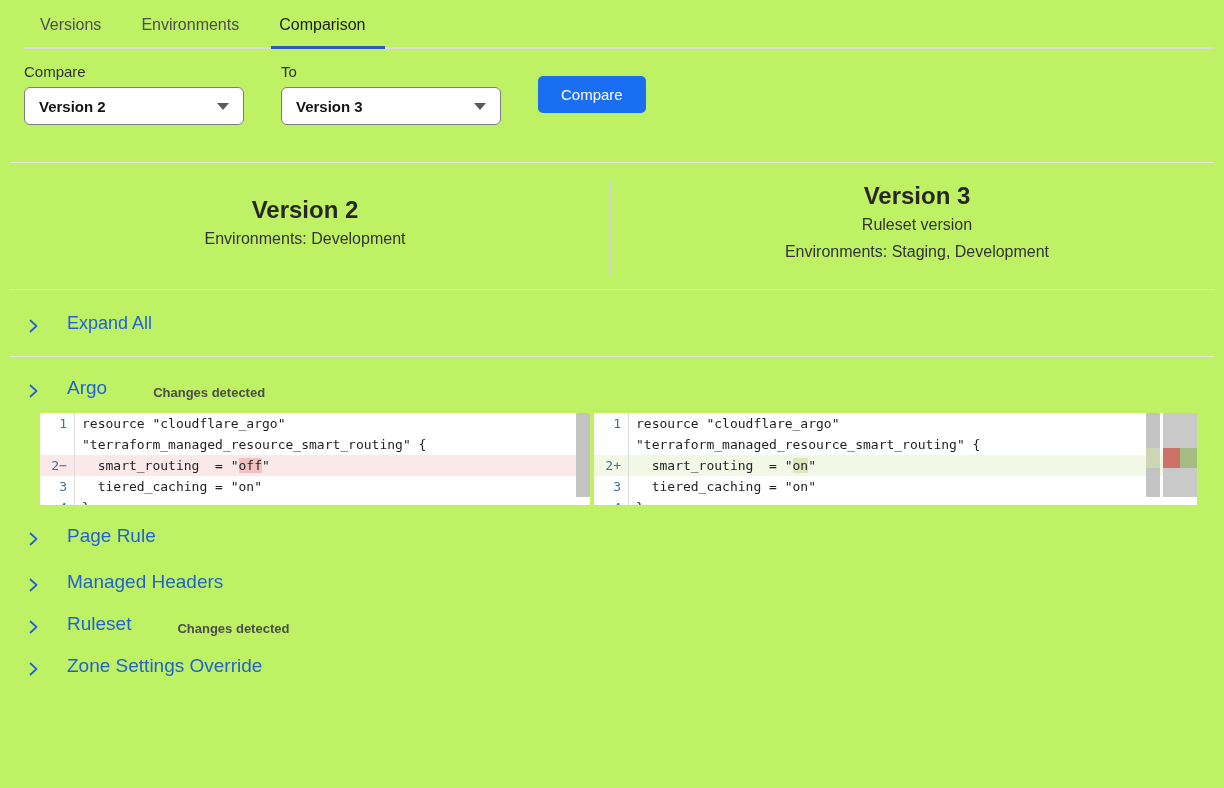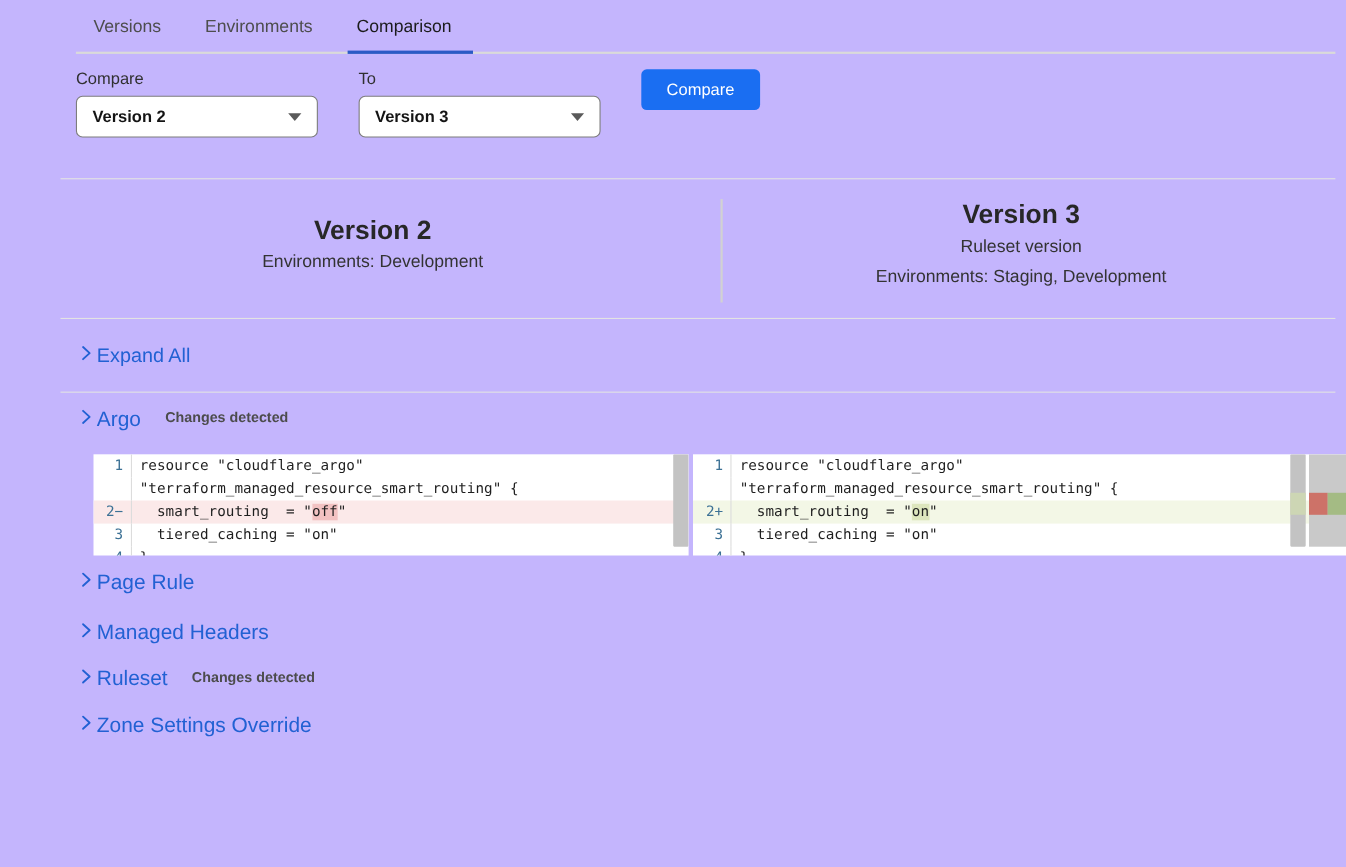--- a/index.html
+++ b/index.html
@@ -1,46 +1,46 @@
 <!DOCTYPE html>
 <html><head>
 <meta charset="utf-8">
 <style>
   * { margin:0; padding:0; box-sizing:border-box; }
   html,body { background:#fff; }
   body { font-family:"Liberation Sans", sans-serif; color:#222; width:1224px; height:788px; overflow:hidden; }
-  .page { width:1224px; height:788px; position:relative; background:#c4b5fd;padding-left:45px; }
+  .page { width:1224px; height:788px; position:relative; background:#bef264; }
 
   
   .tabbar { margin:0 10px 0 24px; padding-top:16px; border-bottom:2px solid #dadada; display:flex; gap:40px; padding-left:16px; }
   .tab { font-size:16px; color:#4d4d4d; padding-bottom:13px; cursor:pointer; position:relative; }
   .tab.active { color:#1b1b1b; font-weight:500; }
   .tab.active::after { content:""; position:absolute; left:-8px; right:-20px; bottom:-2px; height:3px; background:#2b5ac6; }
 
   
-  .form-row { display:flex; align-items:flex-start; margin:14px 0 0 24px; gap:37px; }
+  .form-row { display:flex; align-items:center; margin:14px 0 0 24px; gap:37px; }
   .field label { display:block; font-size:15px; color:#303030; margin-bottom:7px; }
   .select { width:220px; height:38px; border:1.5px solid #7d7d7d; border-radius:6px; display:flex; align-items:center; justify-content:space-between; padding:0 14px; cursor:pointer; background:#fff; }
   .select .val { font-size:15px; font-weight:700; color:#141414; }
   .caret { width:0; height:0; border-left:6px solid transparent; border-right:6px solid transparent; border-top:7px solid #5a5a5a; }
   .btn-primary { height:37px; padding:0 23px; background:#1a6ef2; color:#fff; font-size:15px; border:none; border-radius:5px; cursor:pointer; font-family:"Liberation Sans", sans-serif; }
   .hr-full { border:none; border-top:1px solid #e3e3e3; margin:0 10px 0 10px; }
   .mt37 { margin-top:37px; }
 
   
   .vheads { display:flex; height:126px; position:relative; }
   .vheads::before { content:""; position:absolute; left:610px; top:18px; bottom:14px; width:2px; background:#d2d2d2; }
   .vhead { text-align:center; }
   .vhead.left { width:610px; padding-top:32px; }
   .vhead.right { width:614px; padding-top:18px; }
   .vtitle { font-size:24px; font-weight:600; color:#272727; line-height:30px; }
   .vsub { font-size:16px; color:#333; line-height:27px; }
 
   
-  .row { display:flex; align-items:flex-start; gap:4px; margin-left:28px; cursor:pointer; }
+  .row { display:flex; align-items:flex-end; gap:28px; margin-left:28px; cursor:pointer; }
   .row .chev { flex:none; display:flex; align-items:center; }
   .row .lbl { font-size:19px; color:#2261d3; }
   .row .badge { font-size:13px; color:#4c4c4c; margin-left:18px; position:relative; top:1px;font-weight:bold; }
   .expand-row { padding:23px 0 22px 0; }
   .expand-row .lbl { font-size:18px; }
   .sec { height:28px; margin-top:14px; }
   .sec.first { margin-top:20px; }
 
   
   .diff-wrap { display:flex; margin:14px 0 0 40px; gap:4px; }

